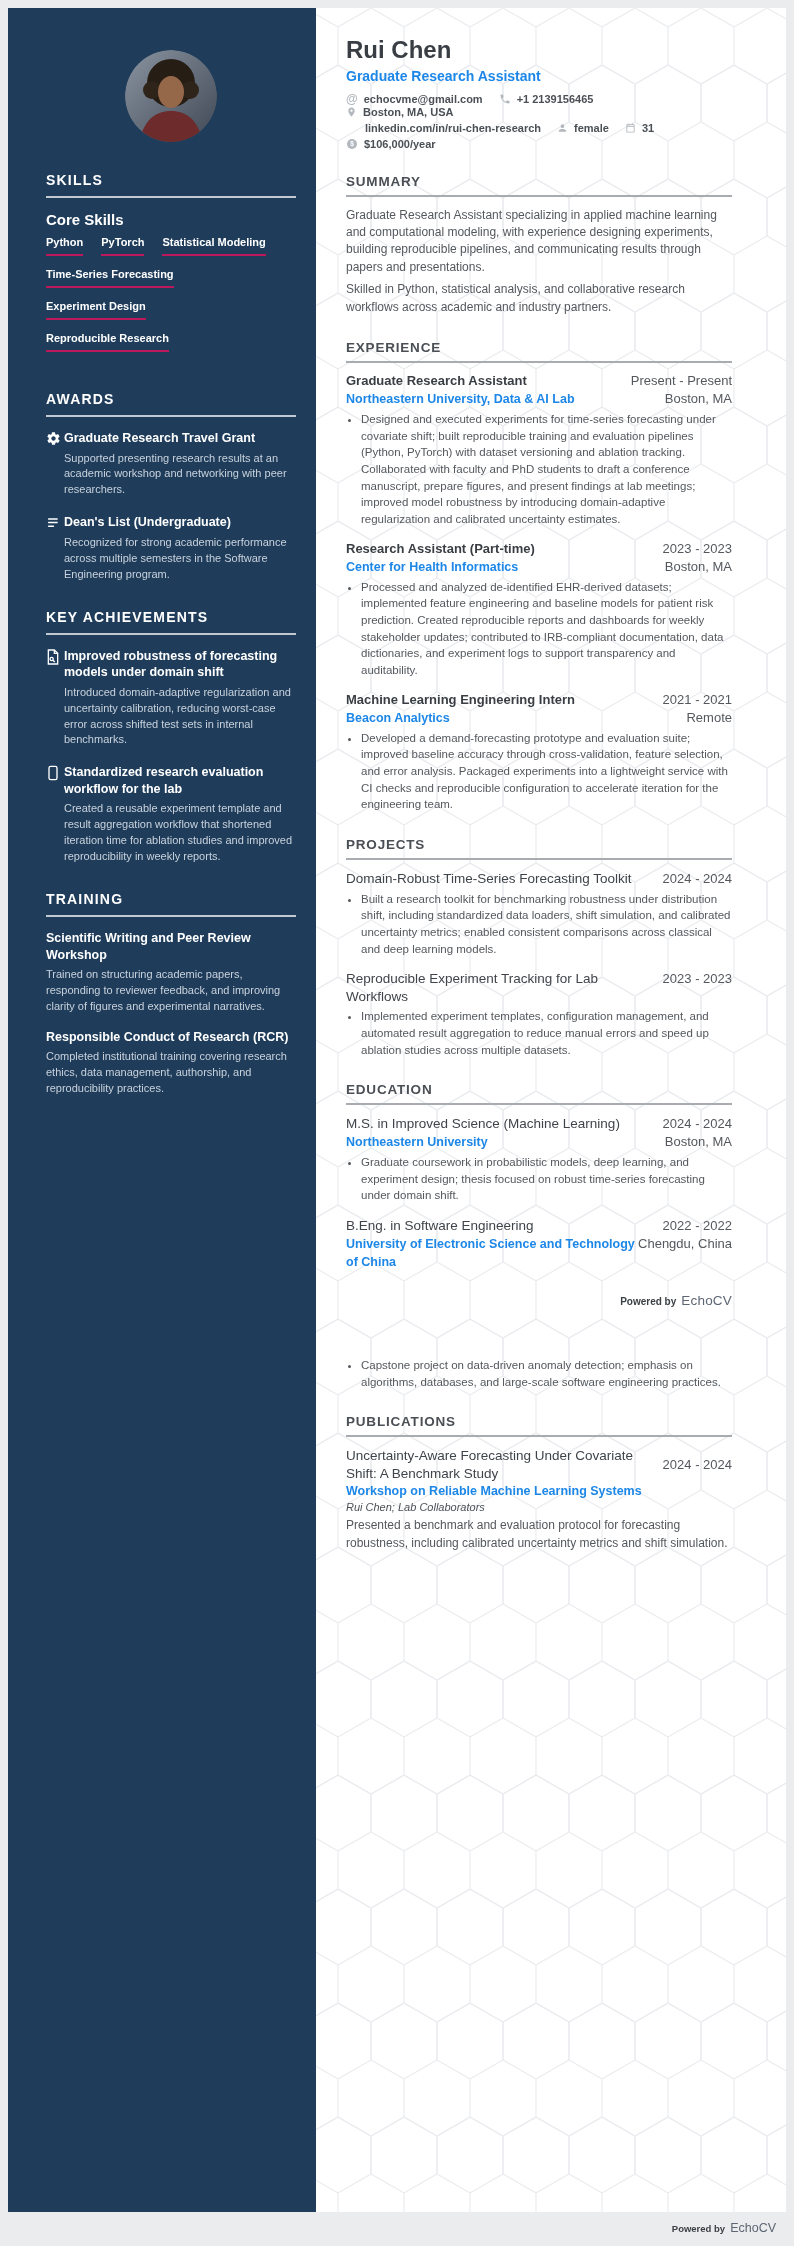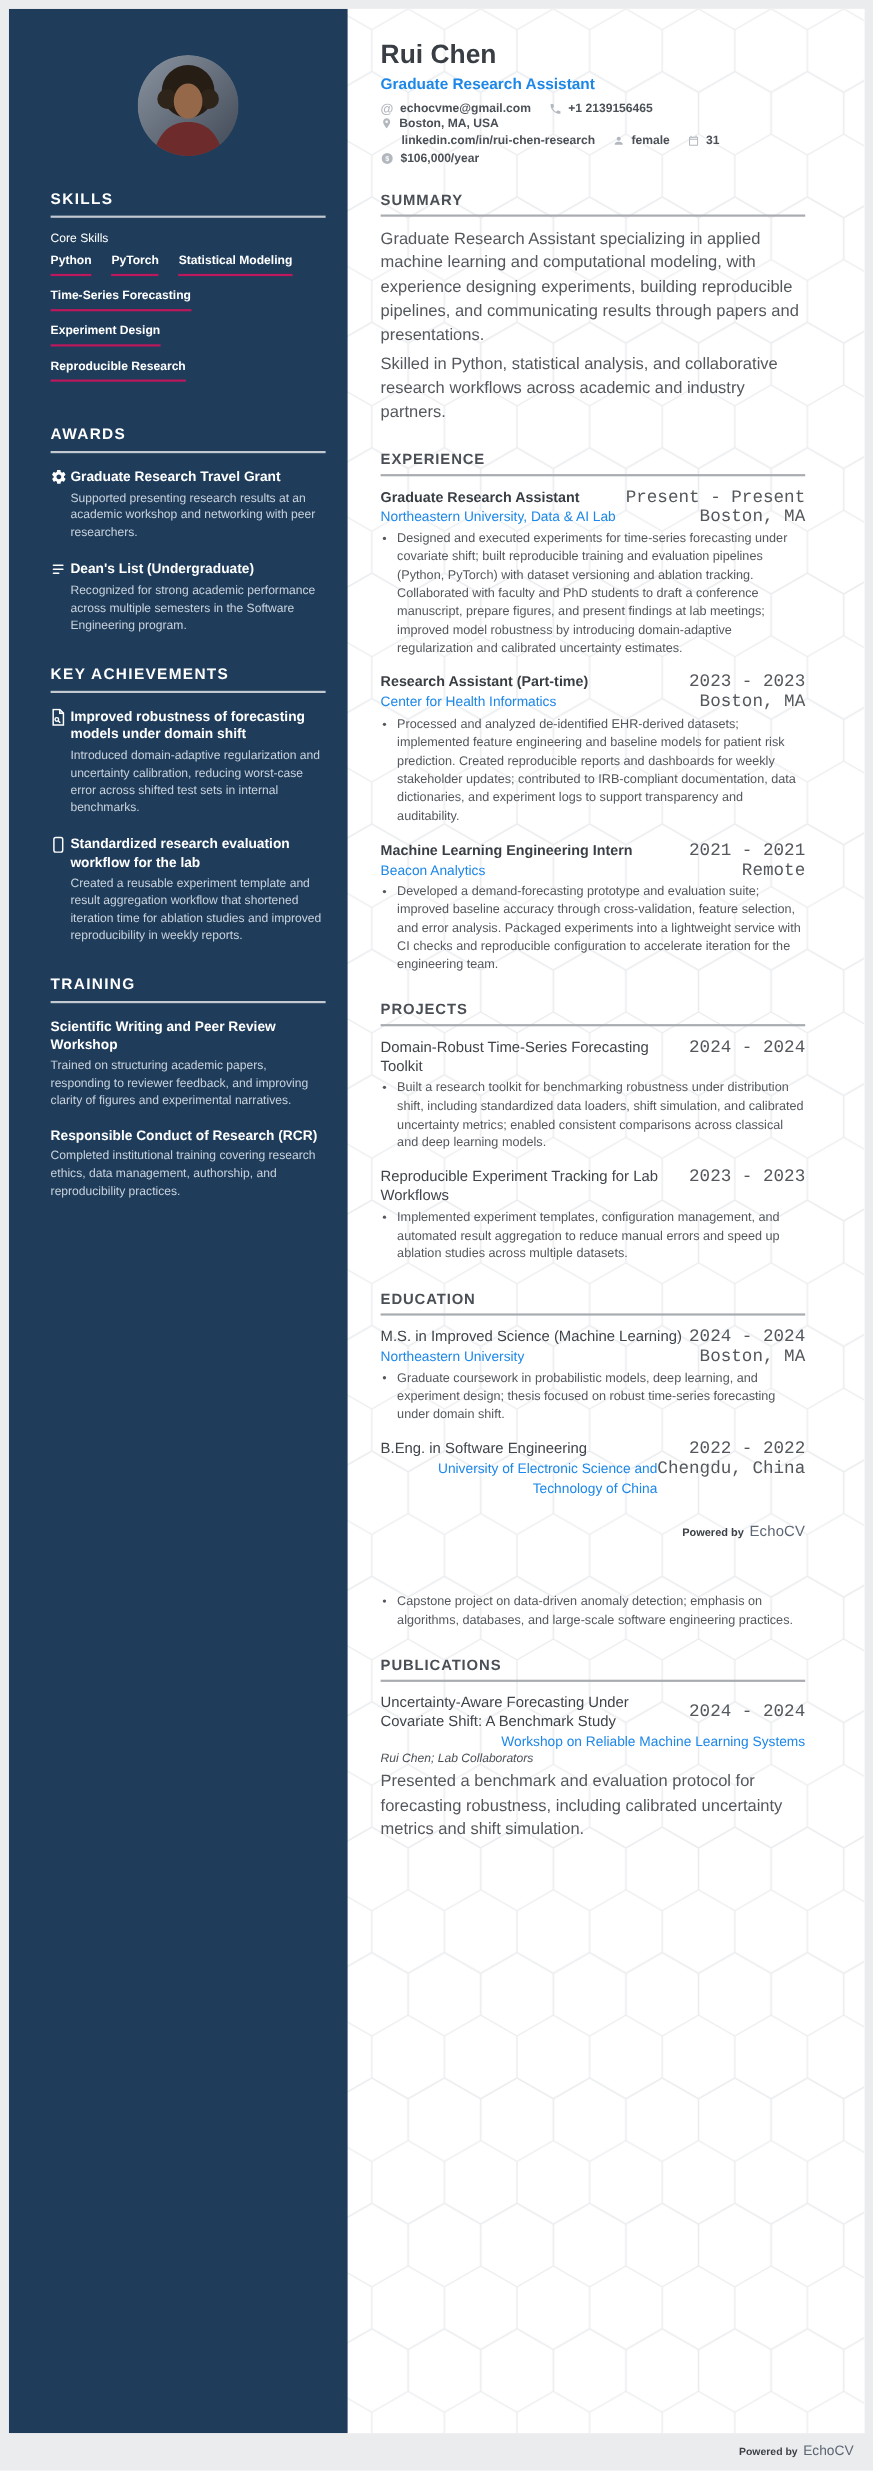--- a/index.html
+++ b/index.html
@@ -19,21 +19,21 @@
     position:relative;z-index:2;width:308px;flex:0 0 308px;
     background:#1f3d5b;color:#fff;
     padding:0 20px 30px 38px;box-sizing:border-box;
   }
   .avatar{width:92px;height:92px;border-radius:50%;overflow:hidden;margin:42px auto 30px;display:block;}
   .sb-section{margin-bottom:26px;}
   .sb-head{
     font-size:14px;font-weight:700;letter-spacing:1.2px;color:#ffffff;
     padding-bottom:8px;border-bottom:2px solid #c3c9d0;margin-bottom:13px;
   }
-  .sb-subhead{font-size:11px;font-weight:400;color:#fff;margin:2px 0 9px;}
+  .sb-subhead{font-size:15px;font-weight:700;color:#fff;margin:2px 0 9px;}
   .tagwrap{display:flex;flex-wrap:wrap;}
   .tag{
     font-size:11px;font-weight:700;color:#fff;line-height:1;
     padding-bottom:6px;border-bottom:2px solid #be185d;
     margin:0 18px 13px 0;display:inline-block;
   }
   .sb-item{display:flex;margin-bottom:16px;}
   .sb-item .ico{flex:0 0 18px;padding-top:1px;color:#fff;}
   .sb-item-title{font-size:12.5px;font-weight:700;color:#fff;line-height:1.32;margin-bottom:4px;}
   .sb-item-desc{font-size:11px;color:#c9d2dc;line-height:1.45;}
@@ -49,27 +49,27 @@
   .contact{font-size:11px;font-weight:700;color:#4b5056;}
   .c-row{display:flex;align-items:center;margin-bottom:4px;flex-wrap:wrap;}
   .c-item{display:flex;align-items:center;margin-right:16px;}
   .c-item .cico{margin-right:6px;display:inline-flex;color:#b3b8bf;}
   .c-indent{padding-left:19px;}
   .at-glyph{font-size:12px;font-weight:700;color:#b3b8bf;}
   .sec-head{
     font-size:13.5px;font-weight:600;letter-spacing:0.8px;color:#4a4f55;
     padding-bottom:6px;border-bottom:2px solid #a8acb1;margin:24px 0 10px;
   }
-  .para{font-size:15px;line-height:1.45;margin:0 0 5px;}
+  .para{font-size:12px;line-height:1.45;margin:0 0 5px;}
   .entry{margin-bottom:13px;}
   .row-sb{display:flex;justify-content:space-between;align-items:baseline;}
   .e-title{font-size:13px;font-weight:700;color:#393e44;line-height:1.3;}
   .e-title-reg{font-size:13.5px;font-weight:400;color:#3f444a;line-height:1.3;}
-  .e-meta{font-size:16px;color:#54585d;white-space:nowrap;font-family:Liberation Mono, monospace;}
-  .e-org{font-size:12.5px;font-weight:400;line-height:1.45;text-align:right;}
+  .e-meta{font-size:13px;color:#54585d;white-space:nowrap;}
+  .e-org{font-size:12.5px;font-weight:700;line-height:1.45;}
   .bullets{margin:3px 0 0;padding-left:15px;}
   .bullets li{font-size:11.5px;line-height:1.45;margin-bottom:2px;}
   .authors{font-size:11px;font-style:italic;color:#4b5056;margin:1px 0 4px;}
   .powered{display:flex;justify-content:flex-end;align-items:baseline;gap:5px;margin-top:22px;}
   .powered .pp{font-size:10px;font-weight:700;color:#3b4045;}
   .powered .pb{font-size:13.5px;color:#5d6673;letter-spacing:0.2px;}
   .page2-gap{height:46px;}
   .footer-powered{position:absolute;right:18px;top:2221px;display:flex;align-items:baseline;gap:5px;z-index:3;}
   .footer-powered .pp{font-size:9.5px;font-weight:700;color:#3b4045;}
   .footer-powered .pb{font-size:12.5px;color:#5d6673;}

